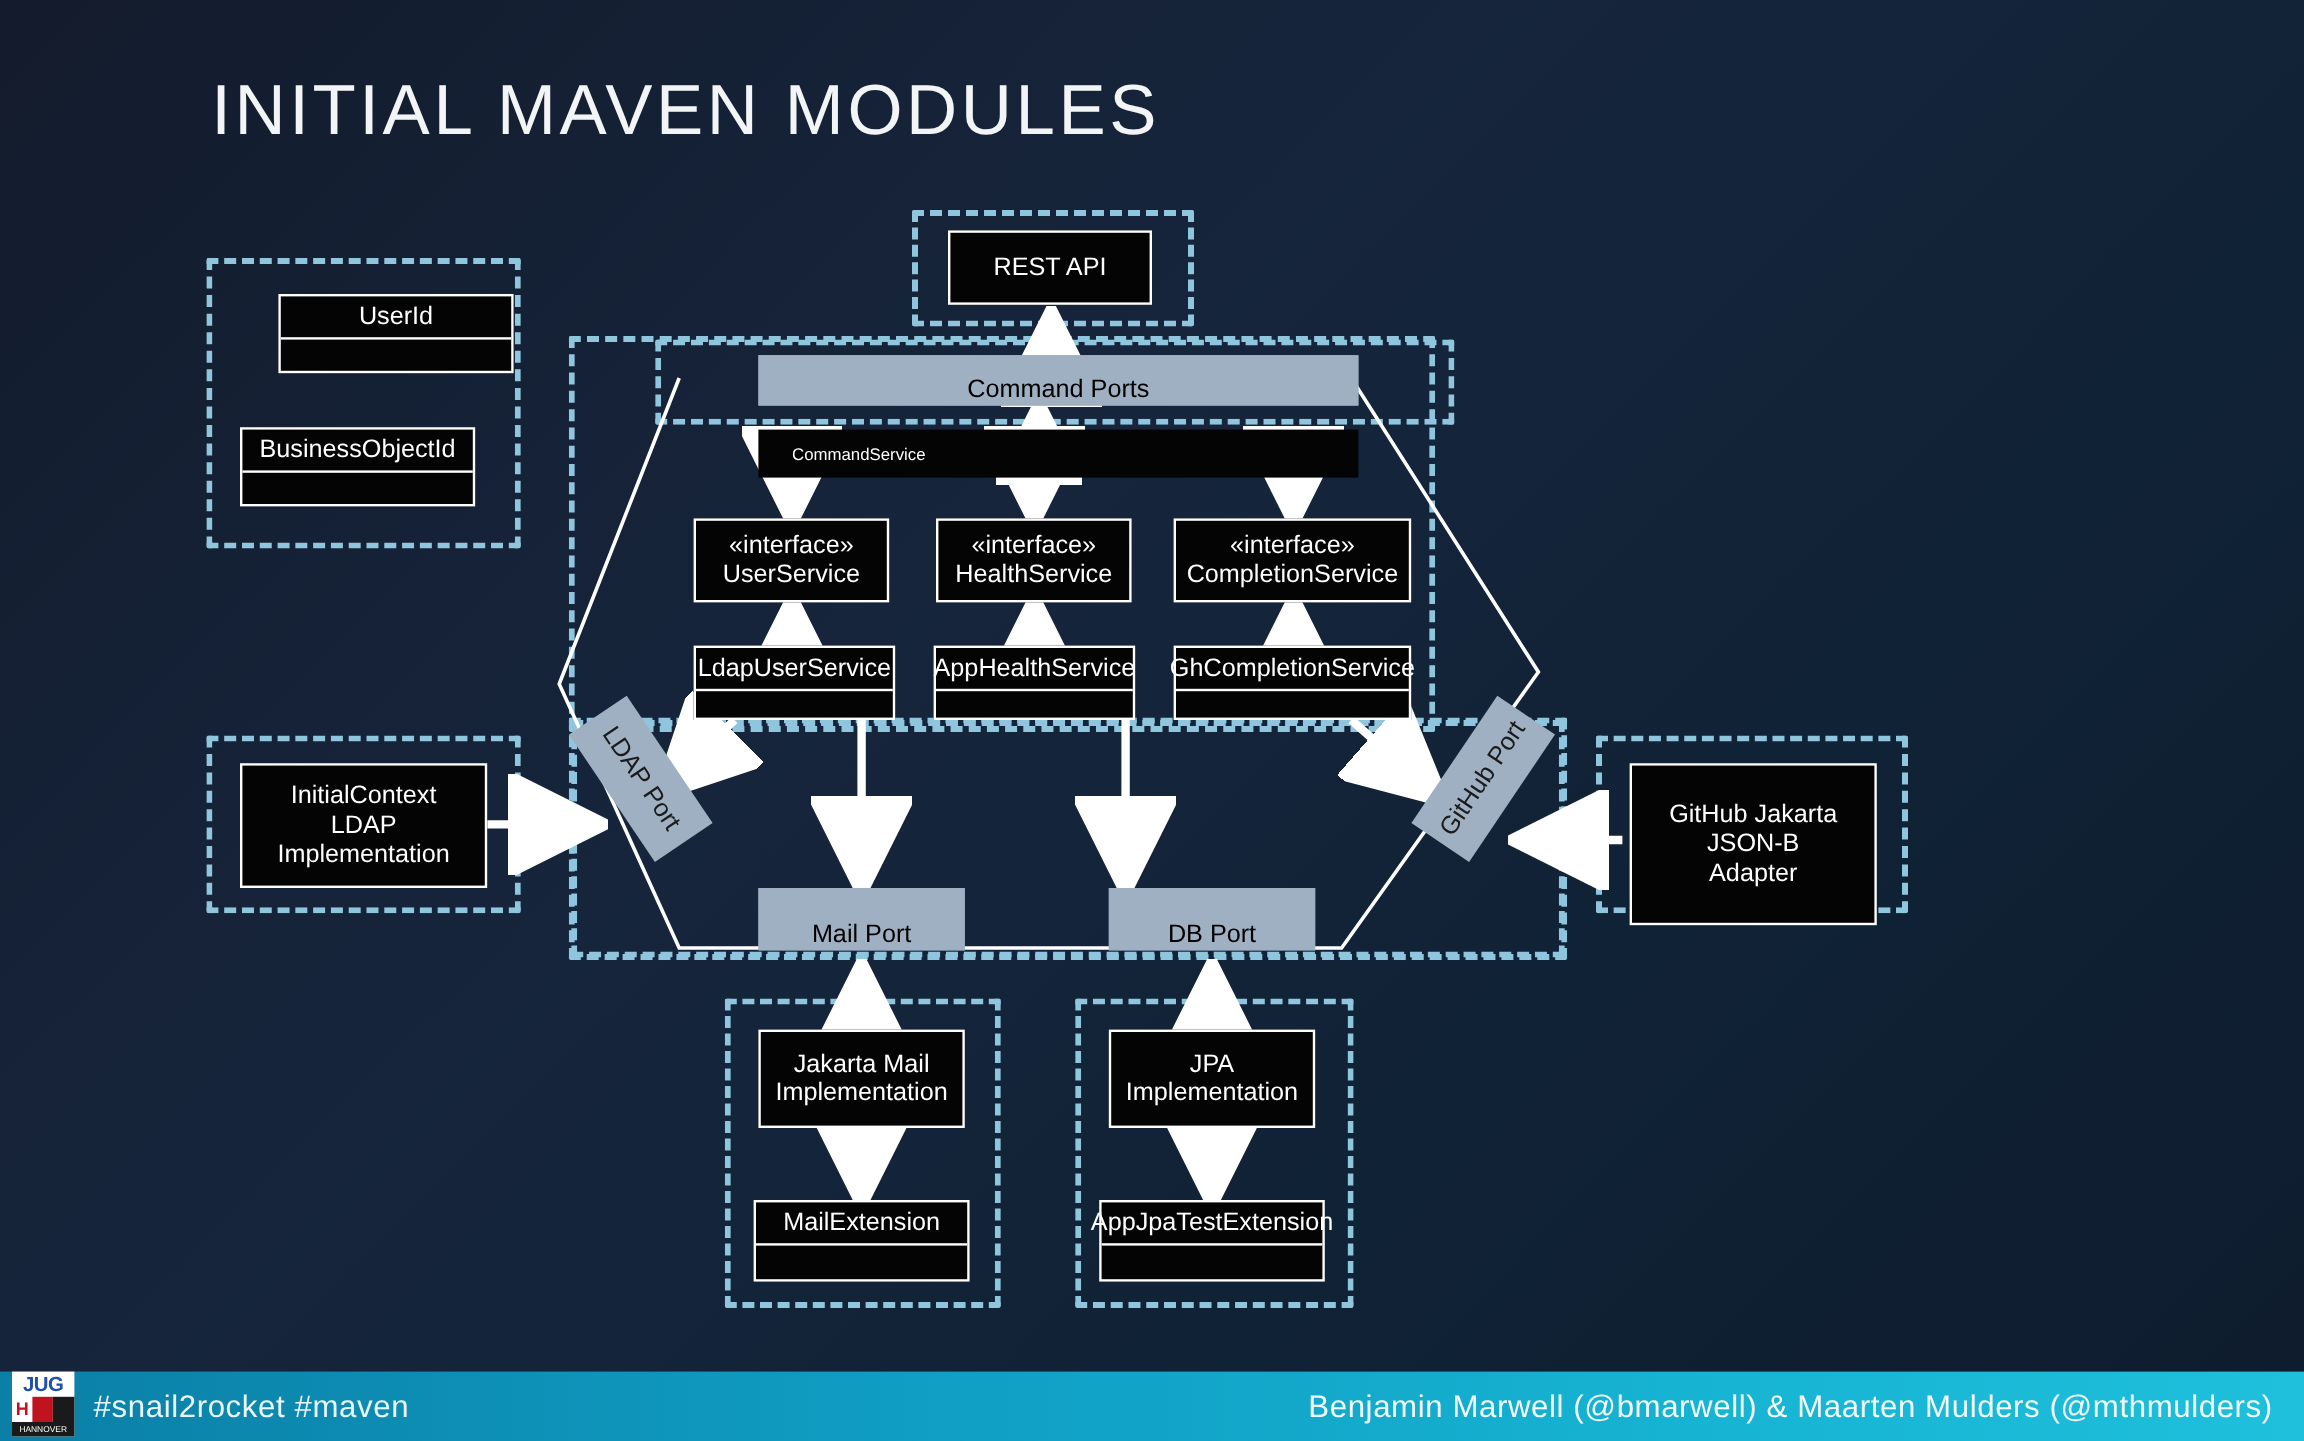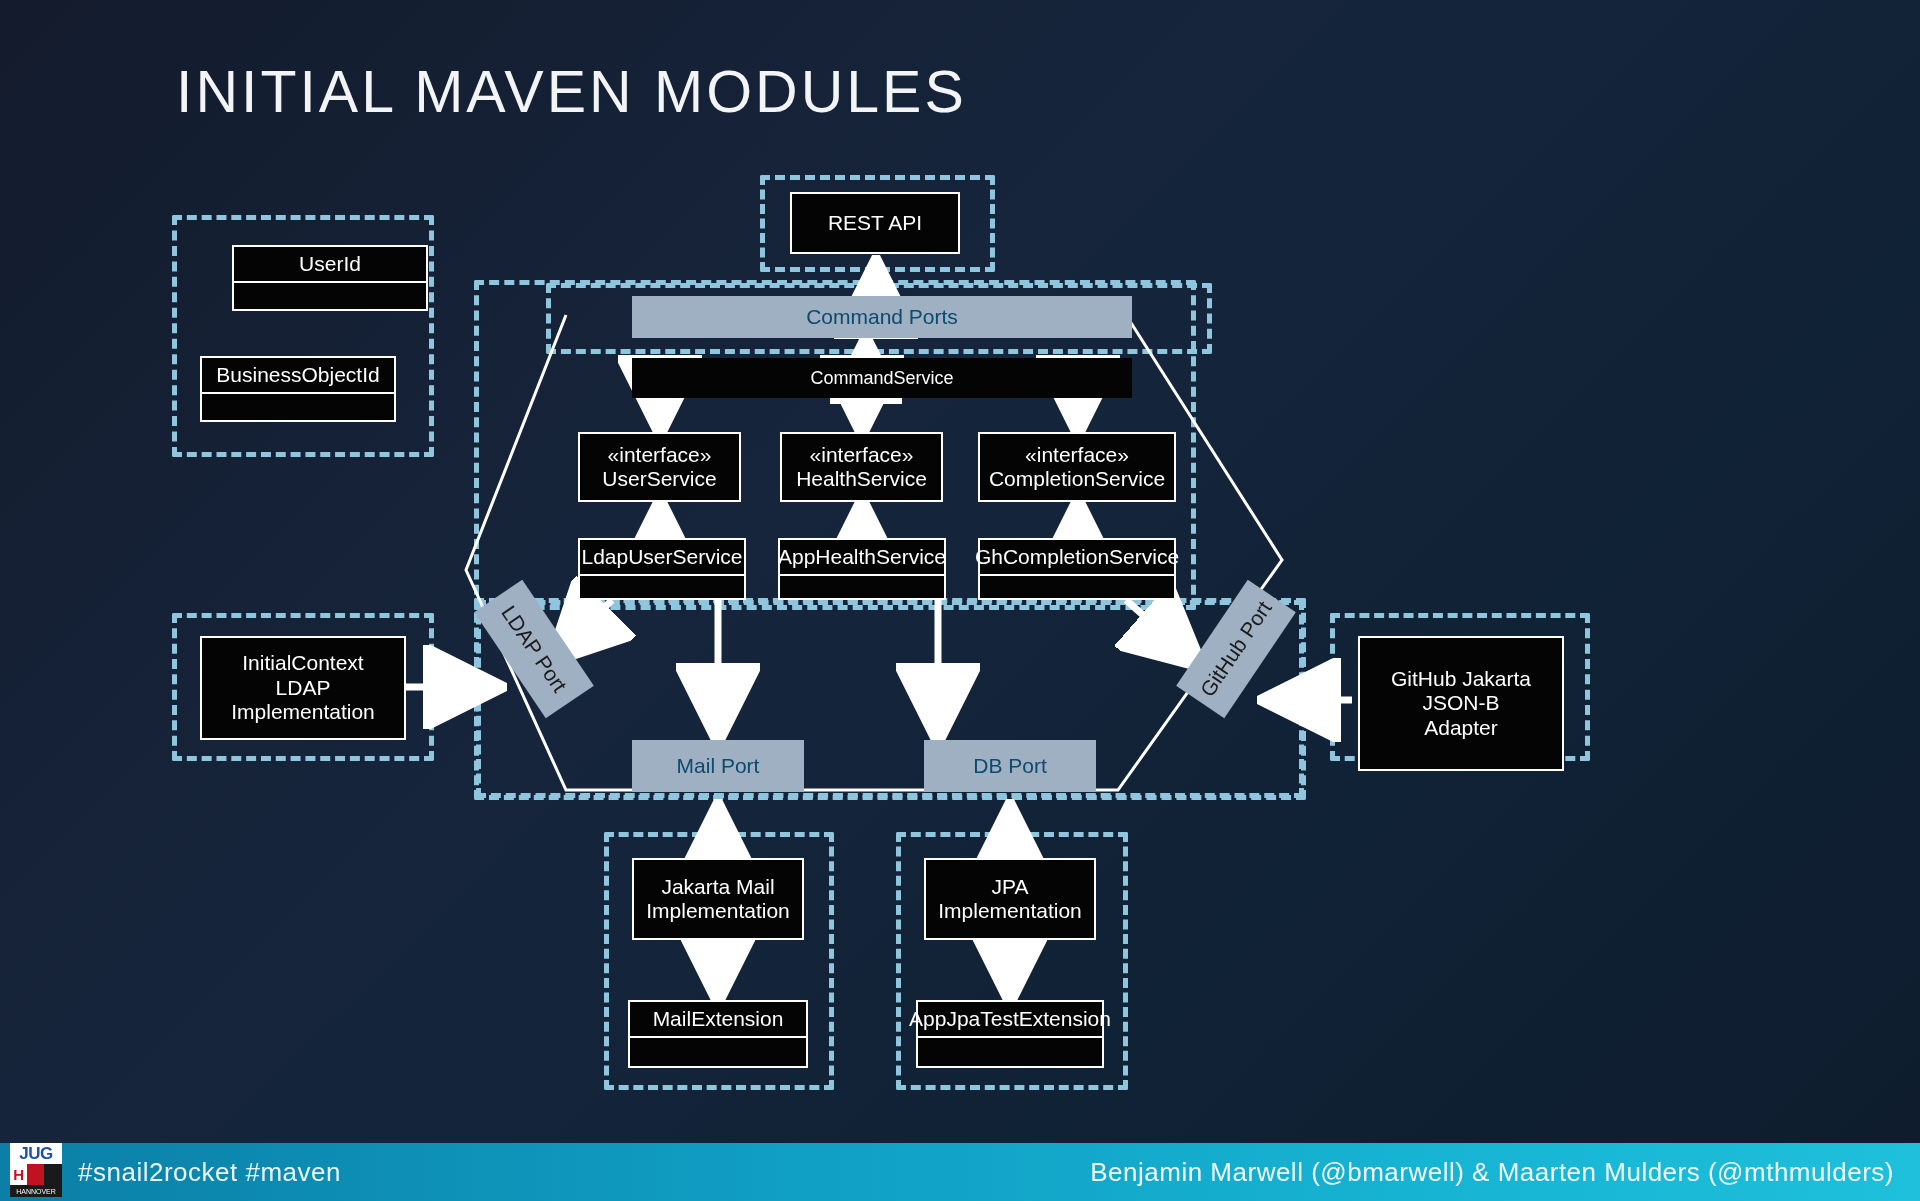--- a/index.html
+++ b/index.html
@@ -47,41 +47,42 @@
     border-bottom: 2px solid #ffffff;
     white-space: pre-line;
   }
   .uml .body-cell { flex: 1 1 auto; min-height: 14px; }
   .uml.noBody .title-cell { border-bottom: none; flex: 1 1 auto; }
 
   
   .port {
     position: absolute;
     background: #9fb0c2;
-    color: #0c4a6e;
-    display: flex; align-items: center; justify-content: center;
+    color: #000000;
+    display: flex; align-items: flex-end; justify-content: center;
     font-size: 21px;
     border: 1px solid #9fb0c2;
   }
   .port-rot {
     position: absolute;
     background: #9fb0c2;
     color: #1a1a1a;
     display: flex; align-items: center; justify-content: center;
     font-size: 21px;
     white-space: nowrap;
   }
 
   
   .plainbox {
     position: absolute;
     background: #040404;
     color: #ffffff;
-    display: flex; align-items: center; justify-content: center;
-    font-size: 18px;
+    display: flex; align-items: center; 
+    font-size: 14px;
+    padding-left: 28px;
   }
 
   svg.overlay { position: absolute; left: 0; top: 0; width: 1920px; height: 1201px; pointer-events: none; }
 
   
   .footer {
     position: absolute; left: 0; bottom: 0; width: 1920px; height: 58px;
     background: linear-gradient(90deg,#0b7fa6 0%, #109ec4 40%, #17b4d3 75%, #1ec0dc 100%);
     display: flex; align-items: center;
   }

